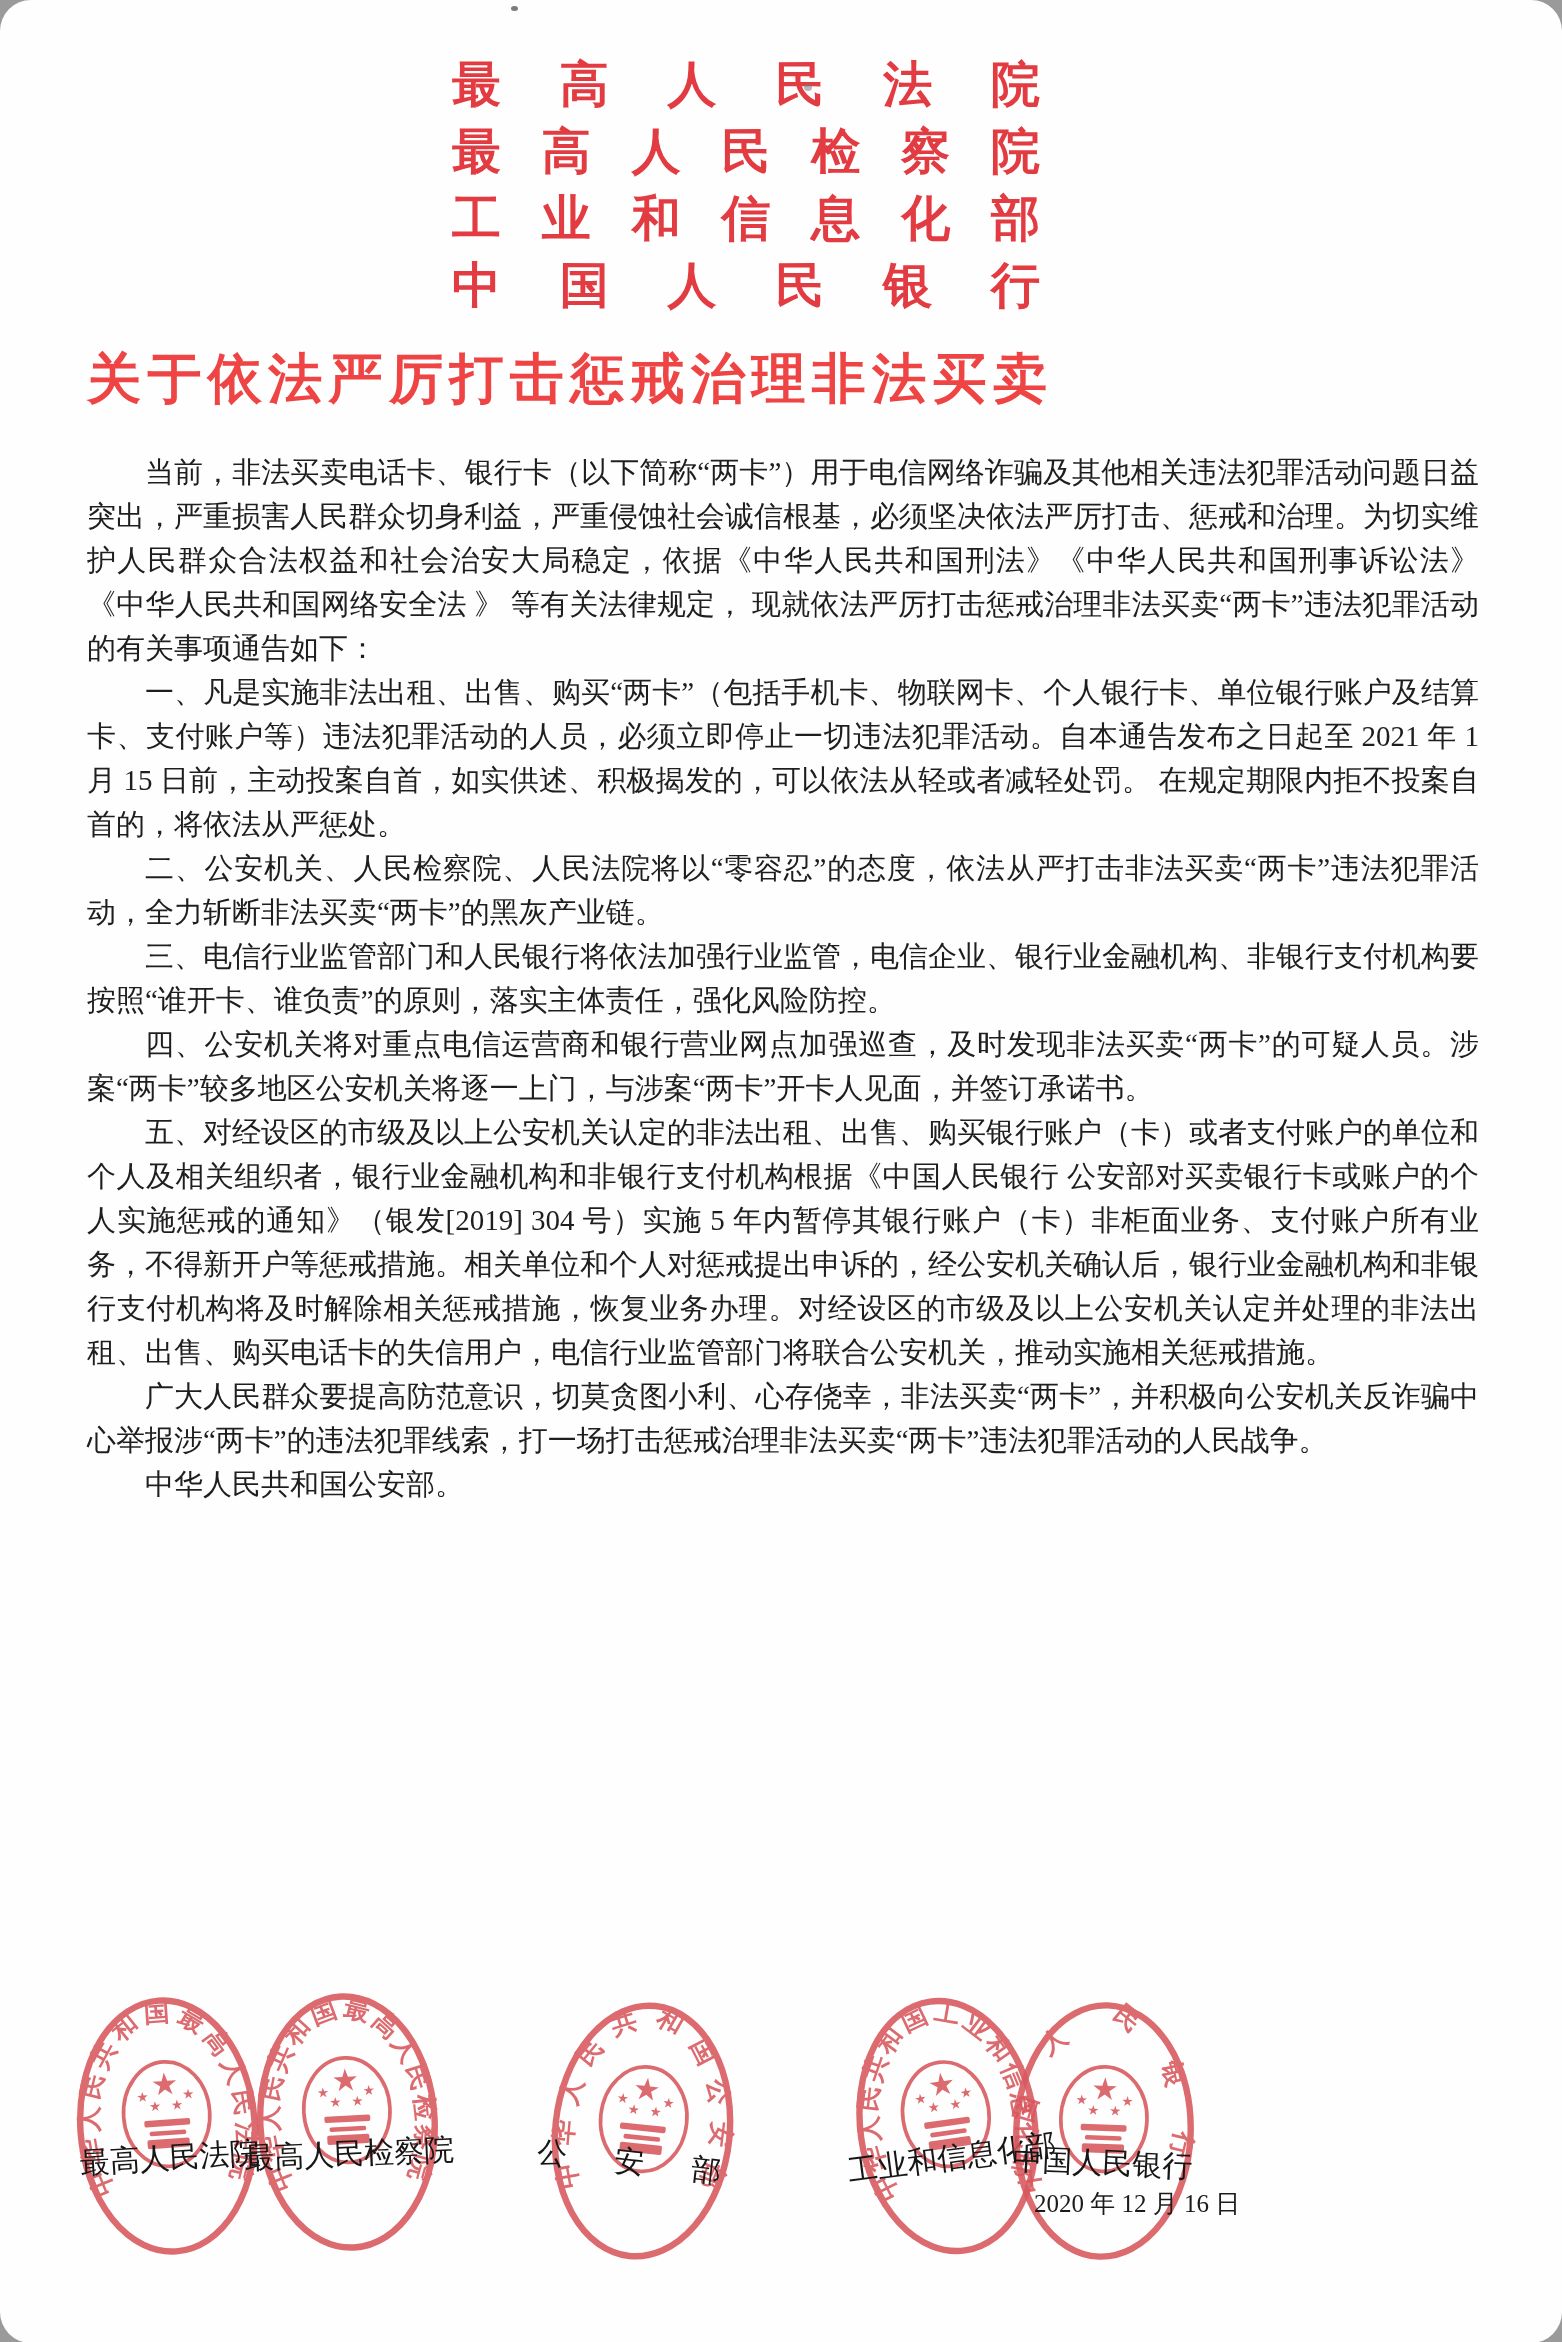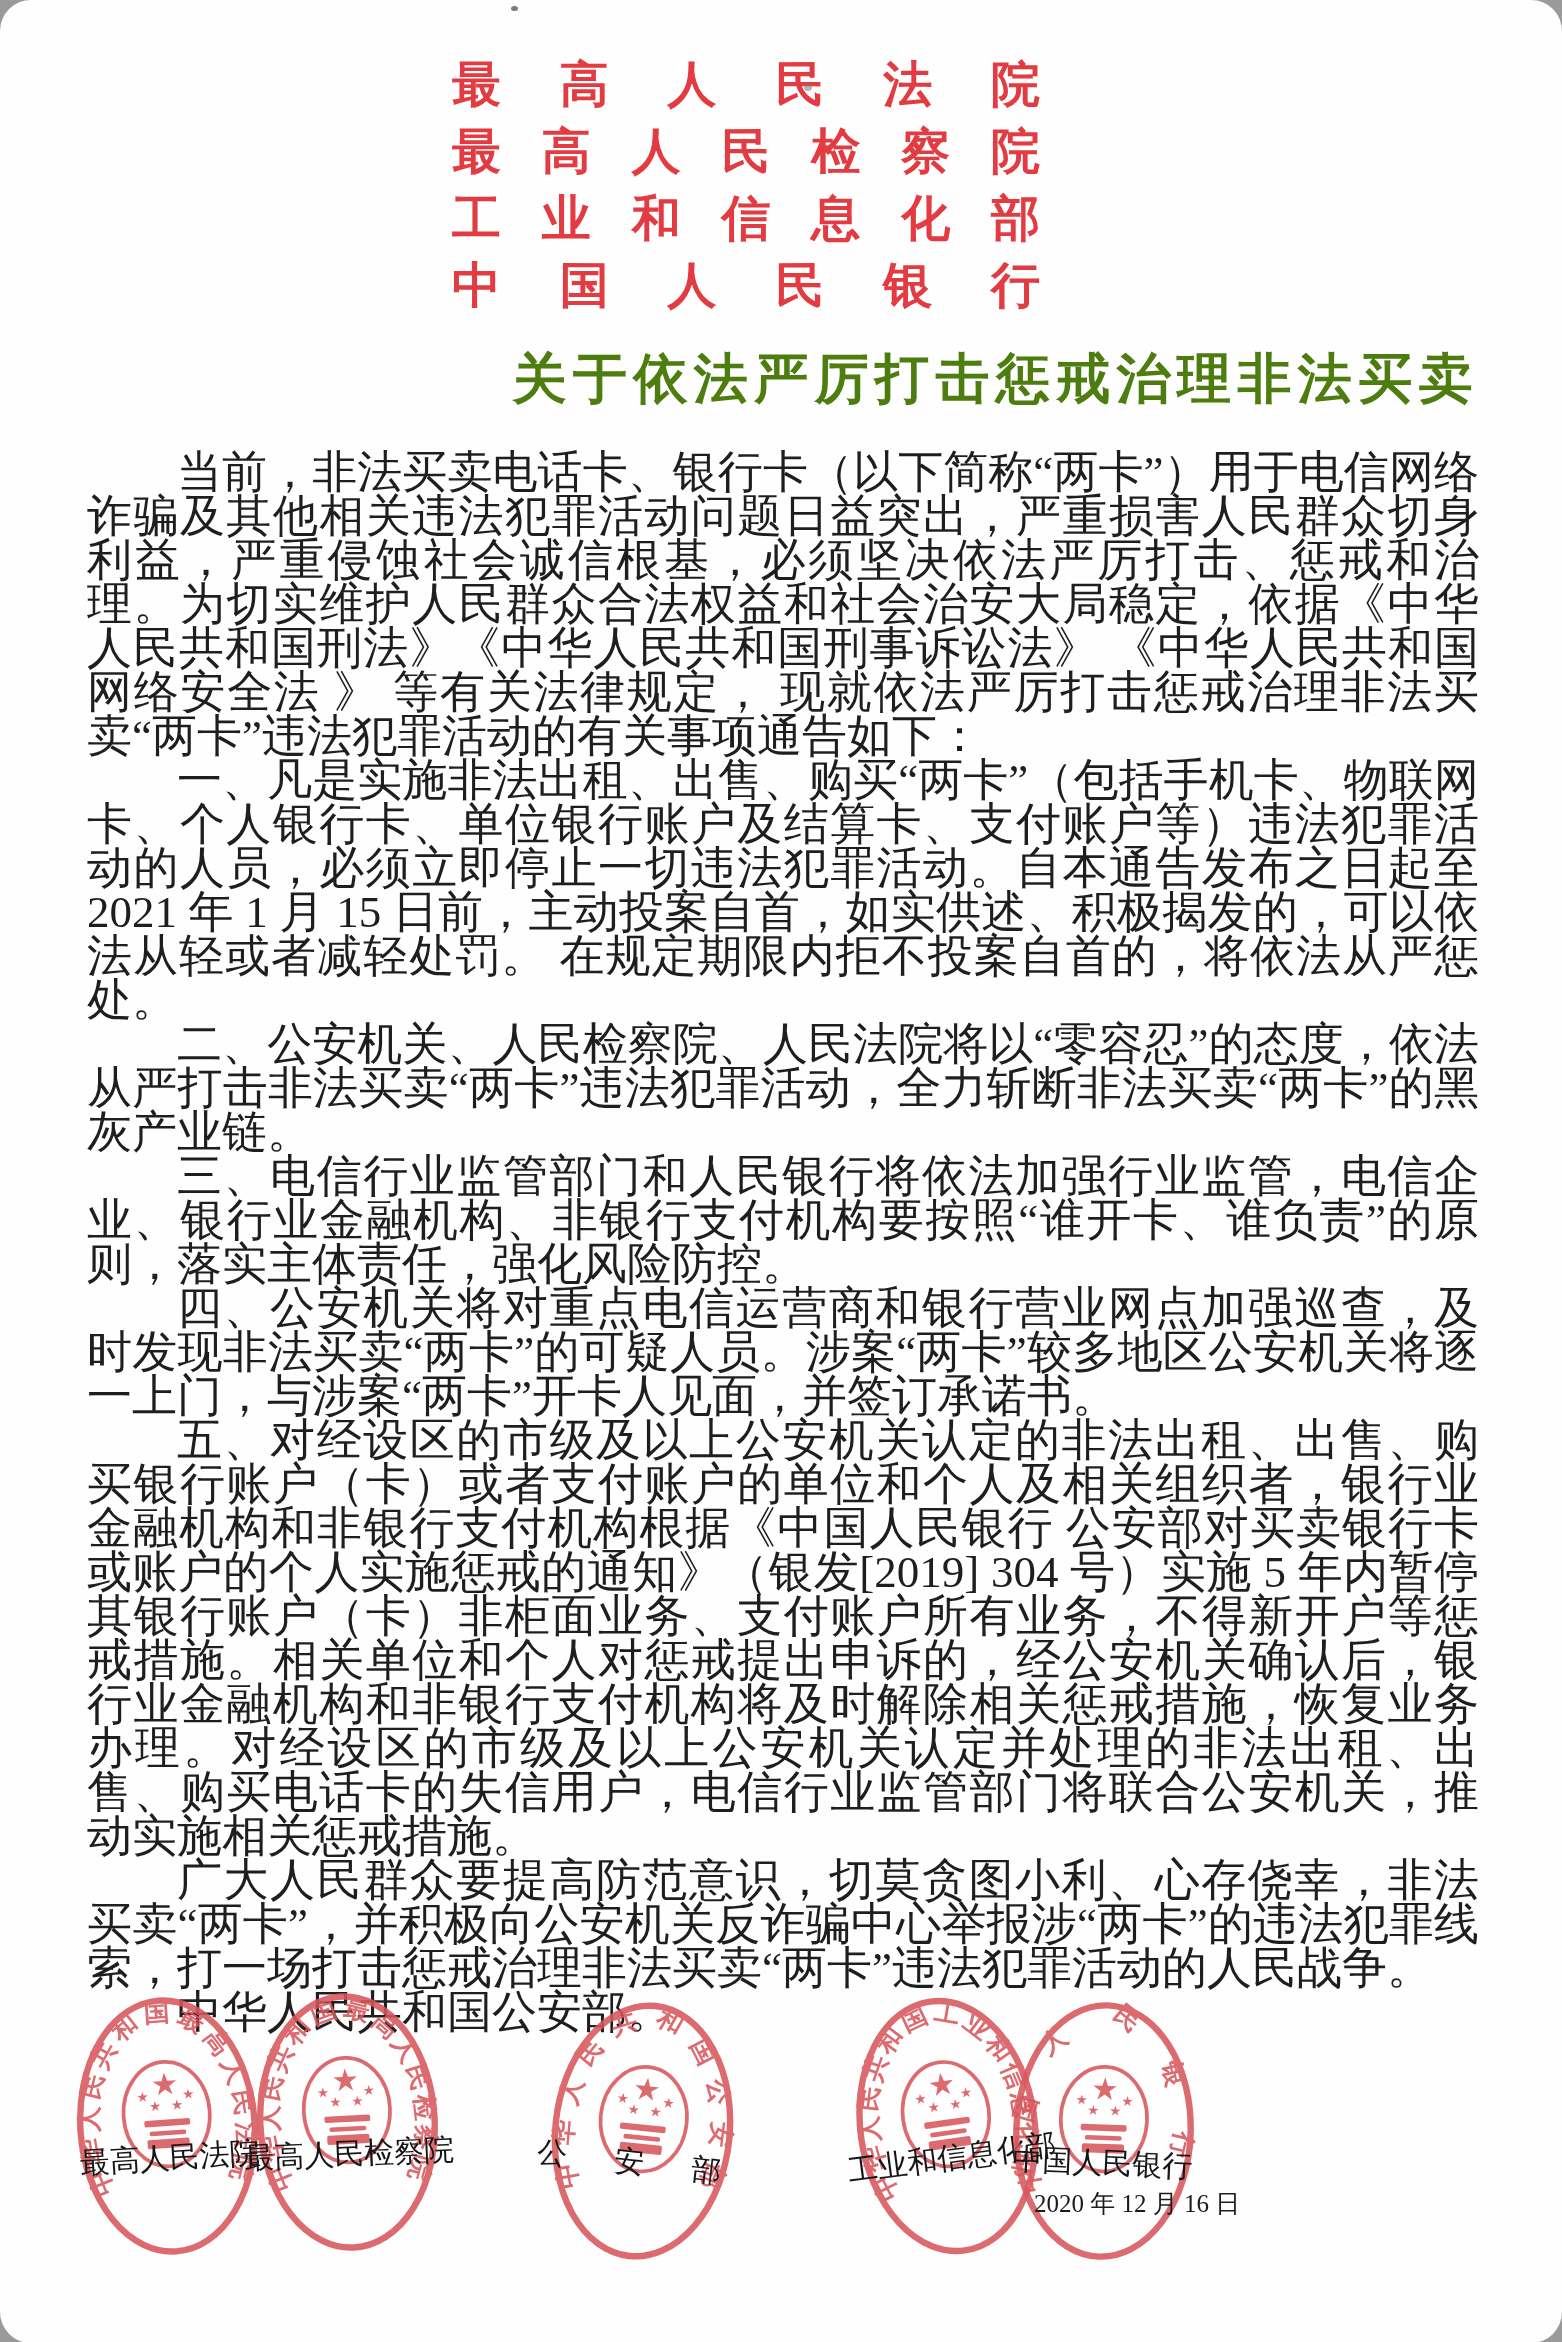--- a/index.html
+++ b/index.html
@@ -24,33 +24,33 @@
     font-weight:bold;
     color:#e23b41;
     text-align:justify;
     text-align-last:justify;
     text-justify:inter-character;
   }
   
   .title{
     margin:24px 0 0 87px;
     width:1392px;
-    text-align:right;
+    text-align:left;
     font-size:54px;
     line-height:72px;
     font-weight:bold;
     letter-spacing:6.4px;
-    color:#4d7c0f;
+    color:#ef4444;
   }
   .title-line{display:block;}
   
   .body-text{
     width:1392px;
     margin:35px 0 0 87px;
-    font-size:45px;
+    font-size:29px;
     line-height:44px;
     text-align:justify;
     color:#1e1e1e;
   }
   .body-text p{margin:0;text-indent:2em;}
   
   .seal{position:absolute;width:193px;height:266px;}
   .s1{left:71px; top:1993px;transform:rotate(-4deg);}
   .s2{left:251px;top:1989px;transform:rotate(-3deg);}
   .s3{left:546px;top:1998px;transform:rotate(6deg);}

